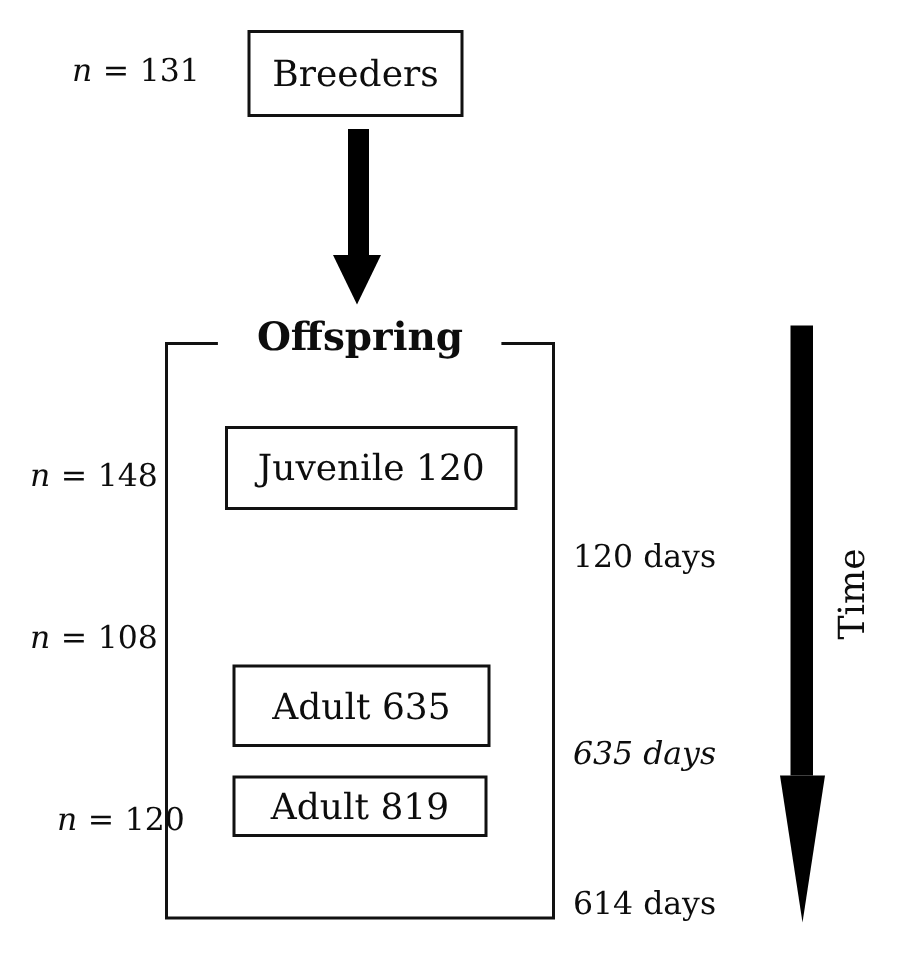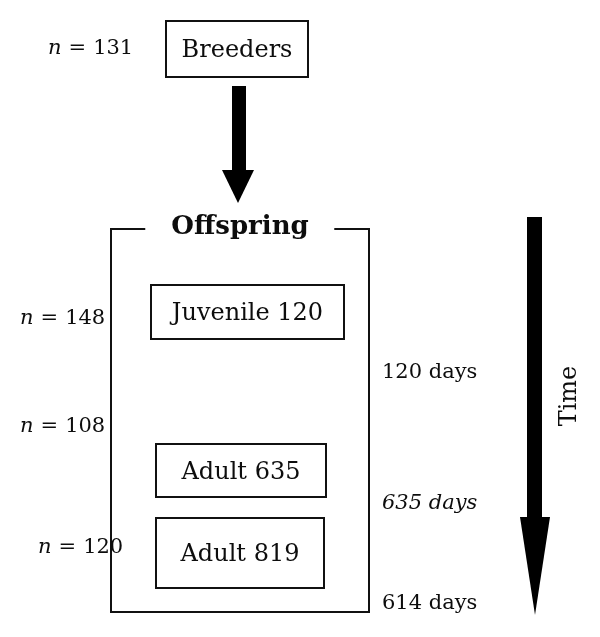--- a/index.html
+++ b/index.html
@@ -111,21 +111,21 @@
     <span class="math-var">n</span><span class="math-eq">=</span><span>108</span>
   </div>
   <div class="box fs24" style="left:155px; top:397px; width:172px; height:55px;margin-top:46px;">
     <span>Adult 635</span>
   </div>
   <div class="label fs22" style="left:382px; top:492px;font-style:italic;">635 days</div>
 
   <div class="label fs22" style="left:18px; top:536px;margin-left:20px;">
     <span class="math-var">n</span><span class="math-eq">=</span><span>120</span>
   </div>
-  <div class="box fs24" style="left:155px; top:517px; width:170px; height:72px;">
+  <div class="box fs24" style="left:155px; top:517px; width:170px; height:41px;">
     <span>Adult 819</span>
   </div>
   <div class="label fs22" style="left:382px; top:592px;">614 days</div>
 
   <div>
     <div class="arrow-shaft" style="left:527px; top:217px; width:15px; height:300px;"></div>
     <div class="arrow-head time-head" style="left:520px; top:517px;"></div>
   </div>
   <div class="time-label">Time</div>
 

